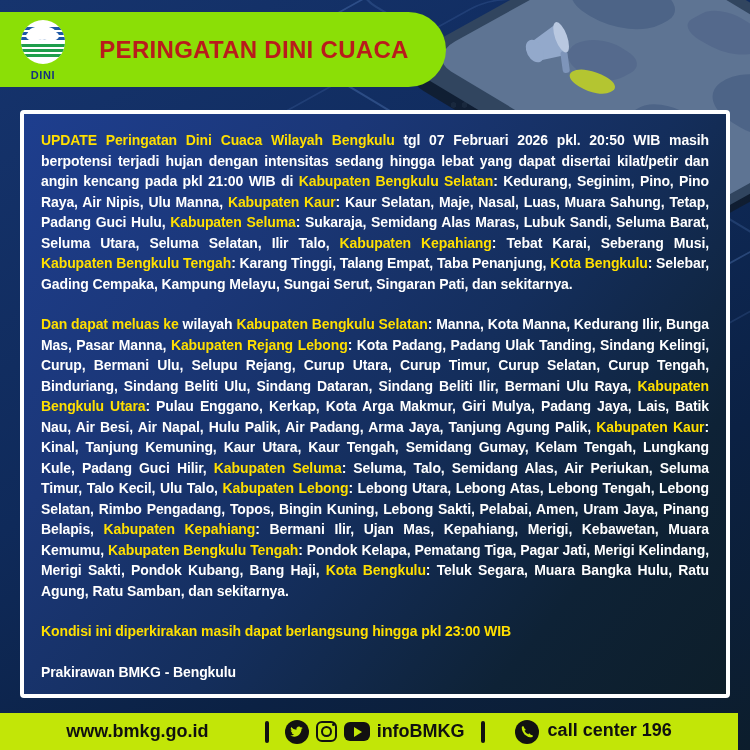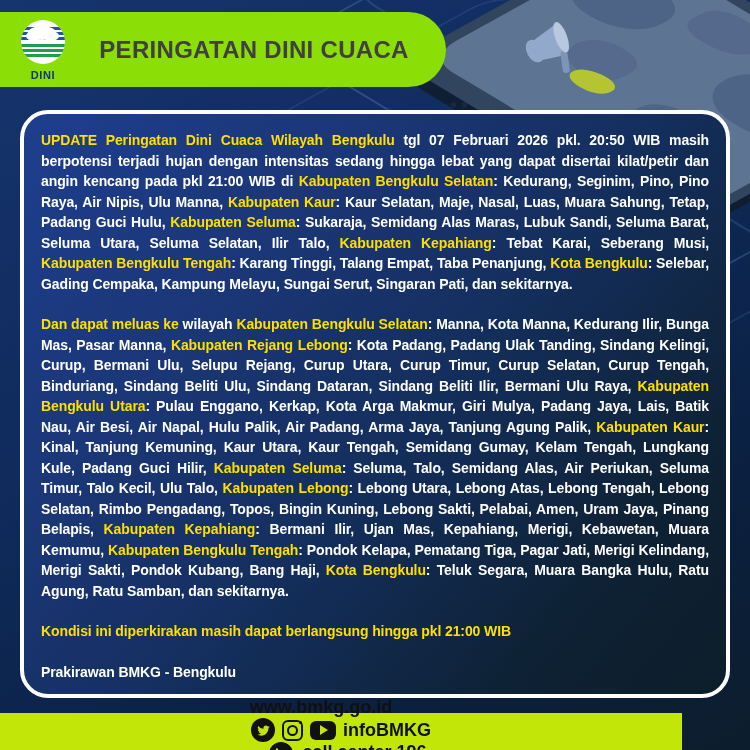--- a/index.html
+++ b/index.html
@@ -32,33 +32,33 @@
   .blob-e{left:170px;top:118px;width:80px;height:46px;border-radius:45% 55% 60% 50%;}
   .blob-yellow{left:96px;top:128px;width:42px;height:22px;border-radius:60% 40% 55% 45%;background:#b4c531;}
   .blob-f{left:150px;top:160px;width:46px;height:18px;border-radius:50%;background:#8d9b33;opacity:.7;}
   .megaphone{position:absolute;left:520px;top:16px;z-index:1;transform:rotate(-8deg);}
   
   .header{position:absolute;left:0;top:12px;width:446px;height:75px;z-index:3;
           background:var(--green,#8BDF06);border-radius:0 38px 38px 0;
           display:flex;align-items:center;}
   .logo-wrap{width:62px;margin-left:12px;text-align:center;flex:0 0 auto;}
   .logo-label{font-size:11px;font-weight:bold;color:#14337f;letter-spacing:.6px;margin-top:0;}
-  .title{flex:1;text-align:center;color:#404040;font-weight:bold;font-size:24px;
+  .title{flex:1;text-align:center;color:#b91c1c;font-weight:bold;font-size:24px;
          line-height:28px;padding-right:12px;letter-spacing:.3px;}
   
   .panel{position:absolute;left:20px;top:110px;width:710px;height:588px;box-sizing:border-box;
-         z-index:2;border:4px solid #fff;border-radius:28px;padding:16px 17px 10px;
+         z-index:2;border:4px solid #fff;border-radius:4px;padding:16px 17px 10px;
          background:linear-gradient(130deg,#1e3e8e 0%,#1b3778 28%,#142e5c 55%,#0e2236 80%,#0d1e2a 100%);}
   .para{margin:0 0 20px;color:#fff;font-size:14px;font-weight:bold;line-height:20.5px;
         text-align:justify;letter-spacing:-.1px;}
   .para .hl{color:var(--yellow,#FFDF00);}
   
-  .footer{position:absolute;left:0;bottom:0;width:682px;height:37px;z-index:4;
+  .footer{position:absolute;left:0;bottom:0;width:738px;height:37px;z-index:4;
           background:var(--footerGreen,#C2E607);display:flex;align-items:center;
-          justify-content:center;color:#101010;font-weight:bold;font-size:18px;flex-direction:column;}
+          justify-content:center;color:#101010;font-weight:bold;font-size:18px;}
   .footer .sep{width:4px;height:22px;background:#111;border-radius:2px;margin:0 16px;}
   .site{margin-right:40px;}
   .social{display:flex;align-items:center;gap:7px;}
   .icon-circle{width:24px;height:24px;border-radius:50%;background:#111;display:flex;
                align-items:center;justify-content:center;}
   .ig{width:17px;height:17px;border:2.5px solid #111;border-radius:6px;position:relative;}
   .ig::before{content:"";position:absolute;left:3px;top:3px;width:7px;height:7px;
               border:2.5px solid #111;border-radius:50%;}
   .ig::after{content:"";position:absolute;right:-0.5px;top:-0.5px;width:3px;height:3px;
              background:#111;border-radius:50%;}
@@ -123,21 +123,21 @@
   </div>
   <div class="title">
     <div>PERINGATAN DINI CUACA</div>
   </div>
 </div>
 
 <div class="panel">
   <div id="paragraphs">
       <p class="para"><span class="hl">UPDATE Peringatan Dini Cuaca Wilayah Bengkulu</span><span> tgl 07 Februari 2026 pkl. 20:50 WIB masih berpotensi terjadi hujan dengan intensitas sedang hingga lebat yang dapat disertai kilat/petir dan angin kencang pada pkl 21:00 WIB di </span><span class="hl">Kabupaten Bengkulu Selatan</span><span>: Kedurang, Seginim, Pino, Pino Raya, Air Nipis, Ulu Manna, </span><span class="hl">Kabupaten Kaur</span><span>: Kaur Selatan, Maje, Nasal, Luas, Muara Sahung, Tetap, Padang Guci Hulu, </span><span class="hl">Kabupaten Seluma</span><span>: Sukaraja, Semidang Alas Maras, Lubuk Sandi, Seluma Barat, Seluma Utara, Seluma Selatan, Ilir Talo, </span><span class="hl">Kabupaten Kepahiang</span><span>: Tebat Karai, Seberang Musi, </span><span class="hl">Kabupaten Bengkulu Tengah</span><span>: Karang Tinggi, Talang Empat, Taba Penanjung, </span><span class="hl">Kota Bengkulu</span><span>: Selebar, Gading Cempaka, Kampung Melayu, Sungai Serut, Singaran Pati, dan sekitarnya.</span></p>
       <p class="para"><span class="hl">Dan dapat meluas ke</span><span> wilayah </span><span class="hl">Kabupaten Bengkulu Selatan</span><span>: Manna, Kota Manna, Kedurang Ilir, Bunga Mas, Pasar Manna, </span><span class="hl">Kabupaten Rejang Lebong</span><span>: Kota Padang, Padang Ulak Tanding, Sindang Kelingi, Curup, Bermani Ulu, Selupu Rejang, Curup Utara, Curup Timur, Curup Selatan, Curup Tengah, Binduriang, Sindang Beliti Ulu, Sindang Dataran, Sindang Beliti Ilir, Bermani Ulu Raya, </span><span class="hl">Kabupaten Bengkulu Utara</span><span>: Pulau Enggano, Kerkap, Kota Arga Makmur, Giri Mulya, Padang Jaya, Lais, Batik Nau, Air Besi, Air Napal, Hulu Palik, Air Padang, Arma Jaya, Tanjung Agung Palik, </span><span class="hl">Kabupaten Kaur</span><span>: Kinal, Tanjung Kemuning, Kaur Utara, Kaur Tengah, Semidang Gumay, Kelam Tengah, Lungkang Kule, Padang Guci Hilir, </span><span class="hl">Kabupaten Seluma</span><span>: Seluma, Talo, Semidang Alas, Air Periukan, Seluma Timur, Talo Kecil, Ulu Talo, </span><span class="hl">Kabupaten Lebong</span><span>: Lebong Utara, Lebong Atas, Lebong Tengah, Lebong Selatan, Rimbo Pengadang, Topos, Bingin Kuning, Lebong Sakti, Pelabai, Amen, Uram Jaya, Pinang Belapis, </span><span class="hl">Kabupaten Kepahiang</span><span>: Bermani Ilir, Ujan Mas, Kepahiang, Merigi, Kebawetan, Muara Kemumu, </span><span class="hl">Kabupaten Bengkulu Tengah</span><span>: Pondok Kelapa, Pematang Tiga, Pagar Jati, Merigi Kelindang, Merigi Sakti, Pondok Kubang, Bang Haji, </span><span class="hl">Kota Bengkulu</span><span>: Teluk Segara, Muara Bangka Hulu, Ratu Agung, Ratu Samban, dan sekitarnya.</span></p>
-      <p class="para"><span class="hl">Kondisi ini diperkirakan masih dapat berlangsung hingga pkl 21:00 WIB</span></p>
+      <p class="para"><span class="hl">Kondisi ini diperkirakan masih dapat berlangsung hingga pkl 23:00 WIB</span></p>
       <p class="para"><span>Prakirawan BMKG - Bengkulu</span></p>
     </div>
 </div>
 
 <div class="footer">
   <span class="site">www.bmkg.go.id</span>
   <span class="sep"></span>
   <span class="social">
     <span class="icon-circle">
       <svg width="15" height="15" viewBox="0 0 24 24" fill="#C2E607">

